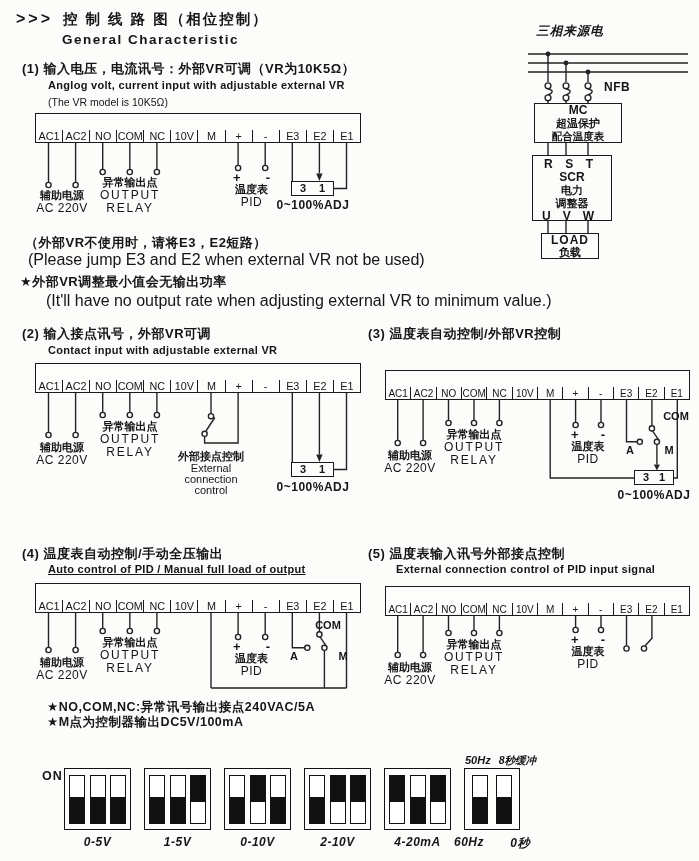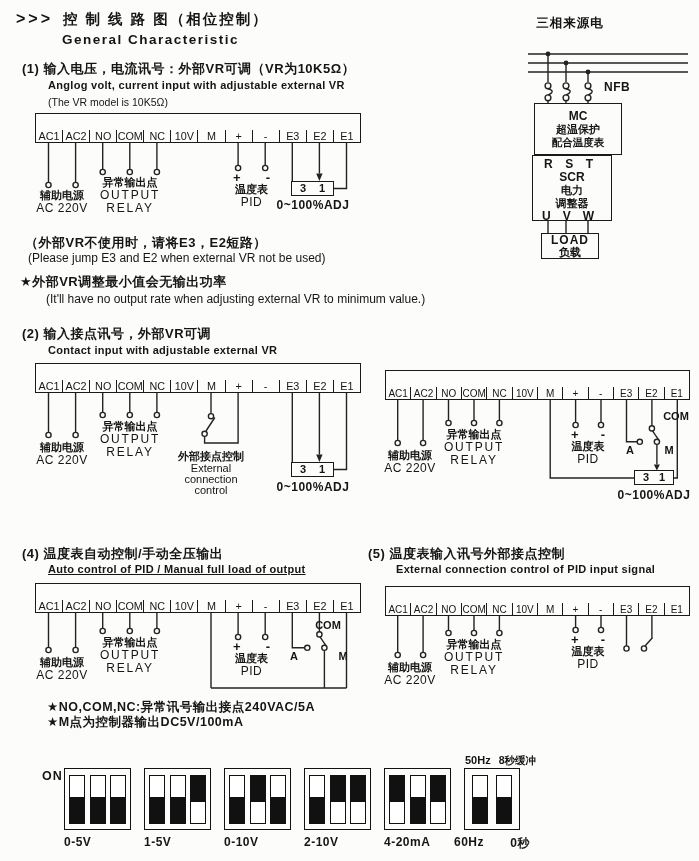--- a/index.html
+++ b/index.html
@@ -9,21 +9,21 @@
   .abs{position:absolute;z-index:3;}
   
   .hdr{display:flex;align-items:baseline;gap:10px;}
   .chev{font-size:16px;font-weight:700;letter-spacing:3px;}
   .ttl{font-size:14.5px;font-weight:700;letter-spacing:2px;}
   .gen{font-size:13.5px;font-weight:700;letter-spacing:1.5px;}
   .h-cjk{font-size:13px;font-weight:700;letter-spacing:0.5px;white-space:nowrap;}
   .h-en{font-size:11px;font-weight:700;letter-spacing:0.3px;white-space:nowrap;text-align:center;}
   .h-sub{font-size:10.5px;font-weight:400;white-space:nowrap;}
   .n-cjk{font-size:12.5px;font-weight:700;letter-spacing:0.5px;white-space:nowrap;}
-  .n-en{font-size:12px;font-weight:400;white-space:nowrap;}
+  .n-en{font-size:16px;font-weight:400;white-space:nowrap;}
   
   .strip{position:absolute;z-index:2;display:flex;box-sizing:border-box;border:1.6px solid #1a1a1a;background:#fdfdfb;}
   .strip .cell{flex:1;display:flex;align-items:center;justify-content:center;
                border-left:1.4px solid #1a1a1a;font-size:10.8px;font-weight:400;margin-top:16px;}
   .strip .cell:first-child{border-left:none;}
   .strip.narrow .cell{font-size:10px;}
   
   .lbl{position:absolute;z-index:3;text-align:center;line-height:1.14;}
   .c11{font-size:11px;font-weight:700;white-space:nowrap;}
   .e12{font-size:12px;letter-spacing:1.8px;font-weight:400;white-space:nowrap;}
@@ -41,21 +41,21 @@
         display:flex;flex-direction:column;justify-content:center;text-align:center;}
   .pbox .l1{font-size:12px;font-weight:700;line-height:13px;}
   .pbox .l2{font-size:11px;font-weight:700;line-height:13px;}
   .pbox .l3{font-size:10.5px;font-weight:700;line-height:13px;}
   .rstrow{display:flex;justify-content:space-between;box-sizing:border-box;
           padding:0 18px 0 11px;font-size:12px;font-weight:700;line-height:13px;}
   .uvwrow{display:flex;justify-content:space-between;box-sizing:border-box;
           padding:0 17px 0 9px;font-size:12px;font-weight:700;line-height:13px;}
   
   .dip-row{position:absolute;left:64px;top:768px;z-index:3;display:flex;gap:13px;align-items:flex-start;}
-  .dip-group{position:relative;}
+  .dip-group{position:relative;text-align:center;font-style:italic;}
   .dip-box{box-sizing:border-box;border:1.6px solid #111;background:#fdfdfb;height:62px;
            display:flex;align-items:center;justify-content:space-evenly;}
   .dip-box.w3{width:67px;}
   .dip-box.w2{width:56px;}
   .dip-lever{box-sizing:border-box;width:16px;height:49px;border:1.6px solid #111;background:#fff;}
   .dip-lever.down{background:linear-gradient(to bottom,#fff 0 44%,#111 44% 100%);}
   .dip-lever.up{background:linear-gradient(to bottom,#111 0 56%,#fff 56% 100%);}
   .dip-label{margin-top:5px;font-size:12px;font-weight:700;letter-spacing:0.5px;white-space:nowrap;}
   .dip-label.dual{display:flex;justify-content:space-between;width:76px;margin-left:-10px;}
   .dip-top{position:absolute;top:-14px;left:1px;display:flex;gap:8px;white-space:nowrap;}
@@ -234,24 +234,24 @@
     <span>3</span>
       <span>1</span>
   </div>
   <div class="lbl adjlab" style="left:273px;top:199px;width:80px;">0~100%ADJ</div>
 
   <div class="abs n-cjk" style="left:25px;top:234px;font-size:13px;">（外部VR不使用时，请将E3，E2短路）</div>
   <div class="abs n-en" style="left:28px;top:251px;">(Please jump E3 and E2 when external VR not be used)</div>
   <div class="abs n-cjk" style="left:20px;top:273px;font-size:13px;">★外部VR调整最小值会无输出功率</div>
   <div class="abs n-en" style="left:28px;top:292px;margin-left:18px;">(It'll have no output rate when adjusting external VR to minimum value.)</div>
 
-  <div class="lbl" style="left:531px;top:16px;width:78px;font-size:12.5px;font-weight:700;letter-spacing:1px;">三相来源电</div>
+  <div class="lbl" style="left:531px;top:24px;width:78px;font-size:12.5px;font-weight:700;letter-spacing:1px;font-style:italic;">三相来源电</div>
   <div class="abs" style="left:604px;top:80px;font-size:12px;font-weight:700;letter-spacing:0.5px;">NFB</div>
 
-  <div class="pbox" style="left:534px;top:103px;width:88px;height:52px;">
+  <div class="pbox" style="left:534px;top:103px;width:88px;height:40px;">
     <div class="l1">MC</div>
     <div class="l2">超温保护</div>
     <div class="l3">配合温度表</div>
   </div>
 
   <div class="pbox" style="left:532px;top:155px;width:80px;height:66px;justify-content:flex-start;padding-top:2px;">
     <div class="rstrow">
       <span>R</span>
         <span>S</span>
         <span>T</span>
@@ -306,20 +306,23 @@
     <div class="ext-en">External</div>
     <div class="ext-en">connection</div>
     <div class="ext-en">control</div>
   </div>
   <div class="adjbox" style="left:291px;top:462px;width:43px;height:15px;">
     <span>3</span>
       <span>1</span>
   </div>
   <div class="lbl adjlab" style="left:273px;top:481px;width:80px;">0~100%ADJ</div>
 
+  <div class="abs h-cjk" style="left:368px;top:325px;">
+    <span>(3)</span> <span>温度表自动控制/外部VR控制</span>
+  </div>
 
   <div class="strip narrow" style="left:385px;top:370px;width:305px;height:30px;">
 
   <div class="cell">AC1</div>
       <div class="cell">AC2</div>
       <div class="cell">NO</div>
       <div class="cell">COM</div>
       <div class="cell">NC</div>
       <div class="cell">10V</div>
       <div class="cell">M</div>

